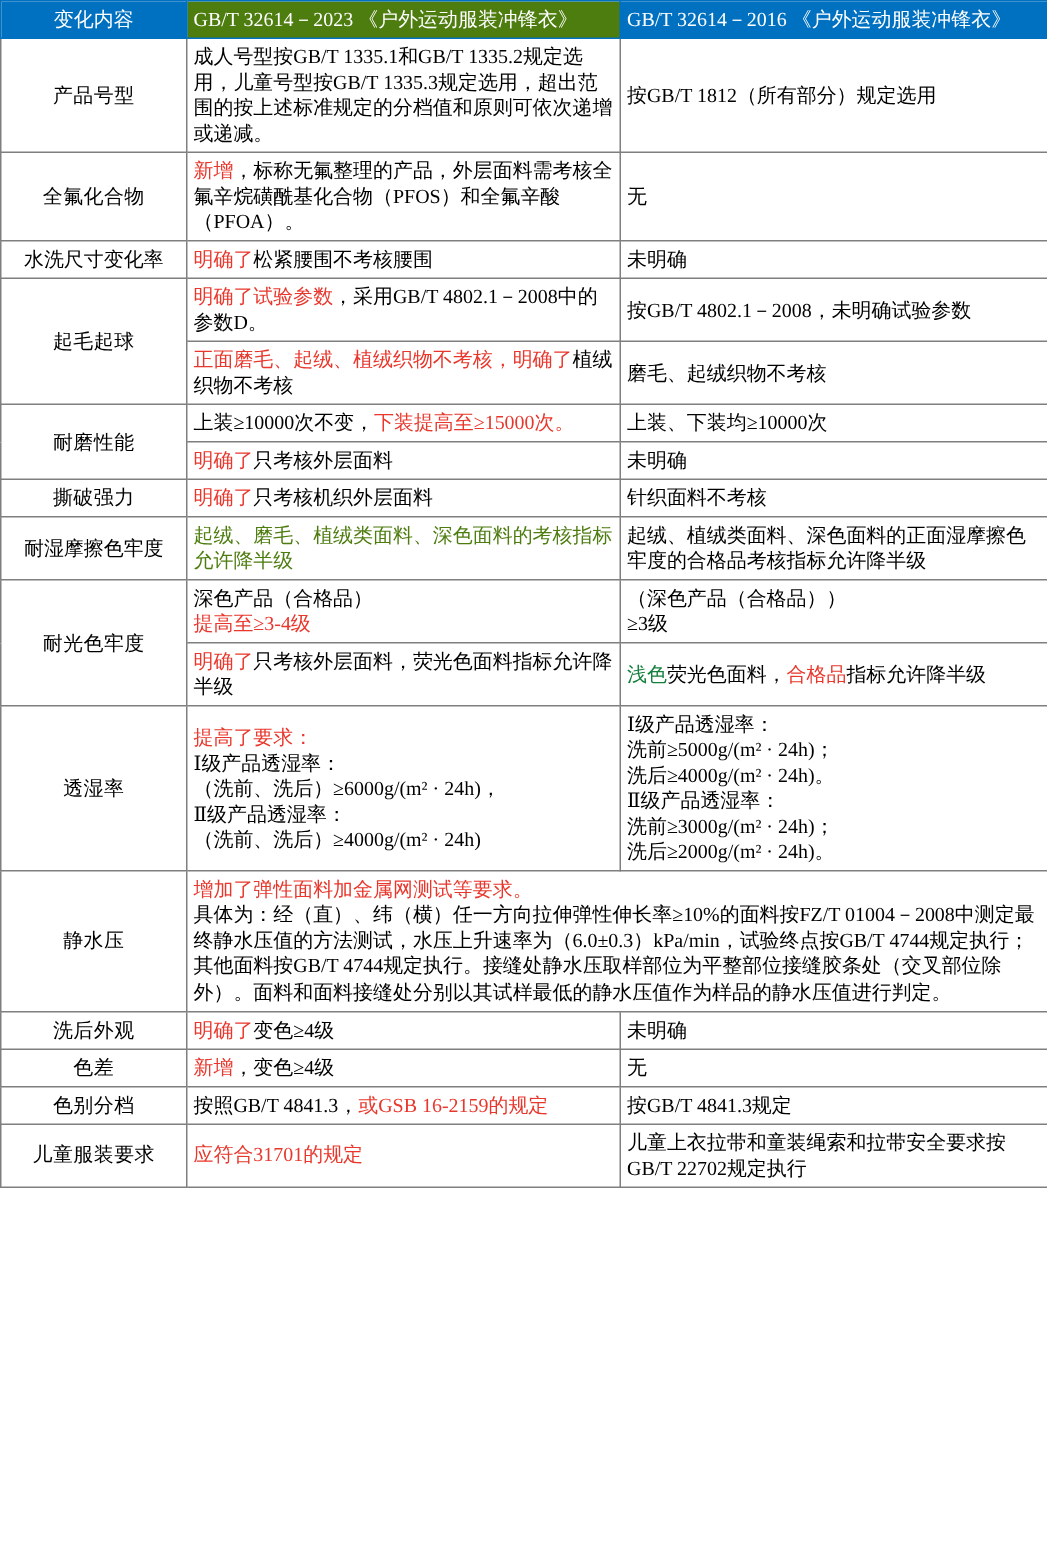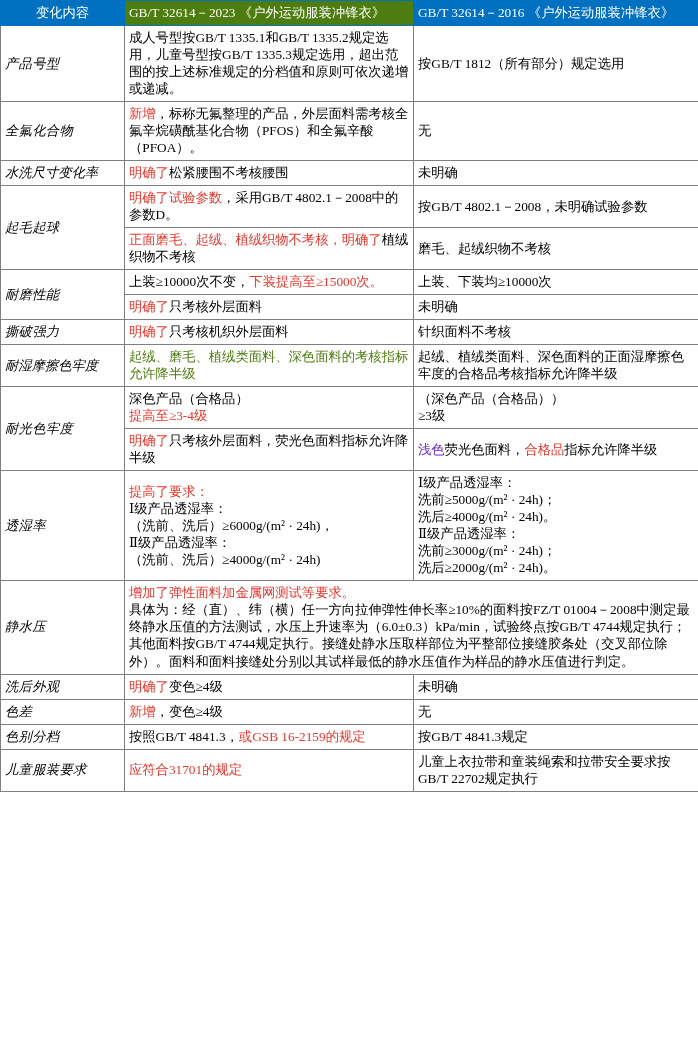--- a/index.html
+++ b/index.html
@@ -35,23 +35,24 @@
     font-weight:normal;
     font-size:14.6px;
     line-height:1.22;
     padding:6px 6px 7px 6px;
     border:1px solid #0070c0;
   }
   thead th.h-first{text-align:center;}
   thead th.h-std{text-align:left;}
 
   td.label{
+    text-align:center;
     font-size:13.6px;
     letter-spacing:.3px;
-    padding-left:2px;padding-right:2px;font-style:italic;
+    padding-left:2px;padding-right:2px;
   }
   td.label.tight{font-size:12.4px;letter-spacing:0;}
   td.body{text-align:left;}
   td.wide{text-align:left;}
 
   .r{color:#e8372c;}
   .k{color:#000;}
   .line{display:block;}
 </style>
 </head>
@@ -128,21 +129,21 @@
         <span class="line k">深色产品（合格品）</span>
         <span class="line r" style="color: rgb(232, 55, 44);">提高至≥3-4级</span>
       </td>
       <td class="body">
         <span class="line k">（深色产品（合格品））</span>
         <span class="line k">≥3级</span>
       </td>
     </tr>
     <tr>
       <td class="body"><span class="r" style="color: rgb(232, 55, 44);">明确了</span><span class="k">只考核外层面料，荧光色面料指标允许降半级</span></td>
-      <td class="body"><span class="r" style="color: #6d28d9;">浅色</span><span class="k">荧光色面料，</span><span class="r" style="color: rgb(232, 55, 44);">合格品</span><span class="k">指标允许降半级</span></td>
+      <td class="body"><span class="r" style="color: #15803d;">浅色</span><span class="k">荧光色面料，</span><span class="r" style="color: rgb(232, 55, 44);">合格品</span><span class="k">指标允许降半级</span></td>
     </tr>
 
     <tr class="major">
       <td class="label">透湿率</td>
       <td class="body">
         <span class="line r" style="color: rgb(232, 55, 44);">提高了要求：</span>
         <span class="line k">Ⅰ级产品透湿率：</span>
         <span class="line k">（洗前、洗后）≥6000g/(m² · 24h)，</span>
         <span class="line k">Ⅱ级产品透湿率：</span>
         <span class="line k">（洗前、洗后）≥4000g/(m² · 24h)</span>

